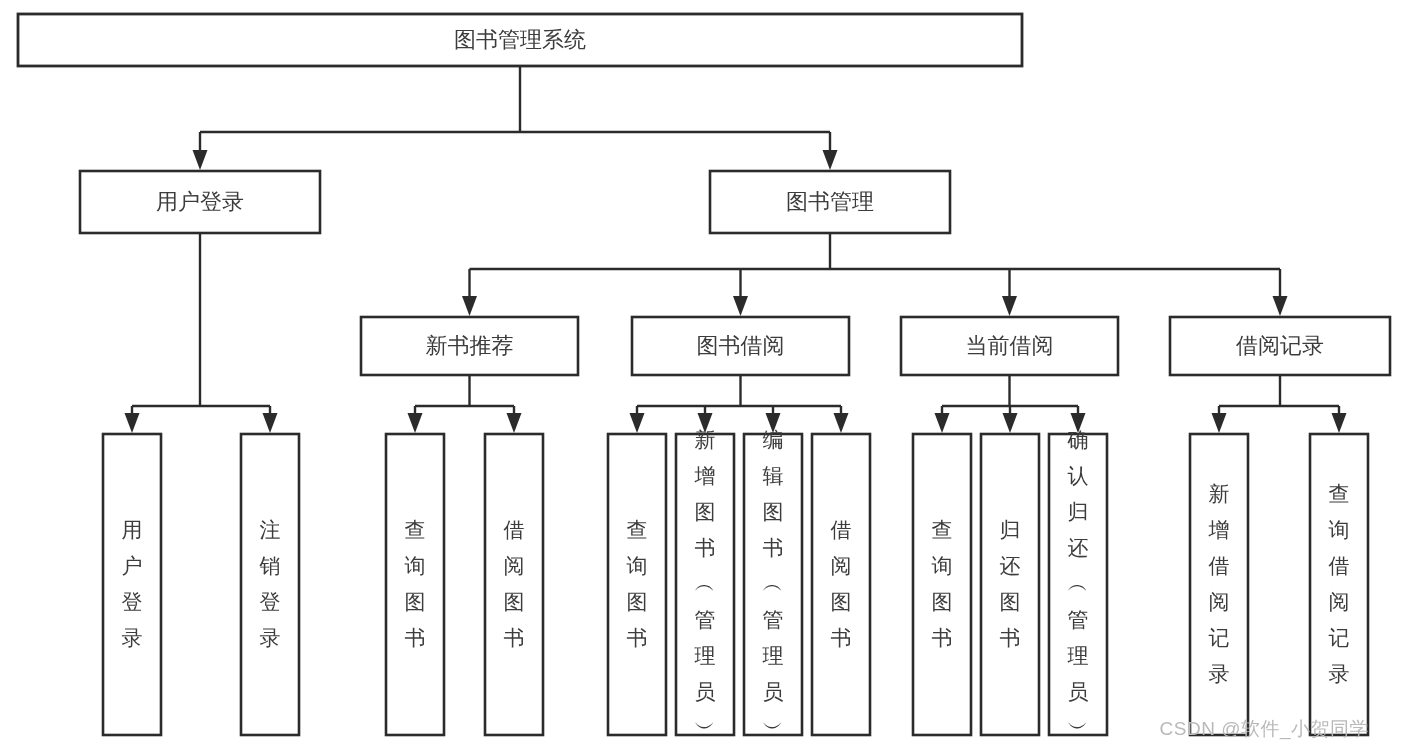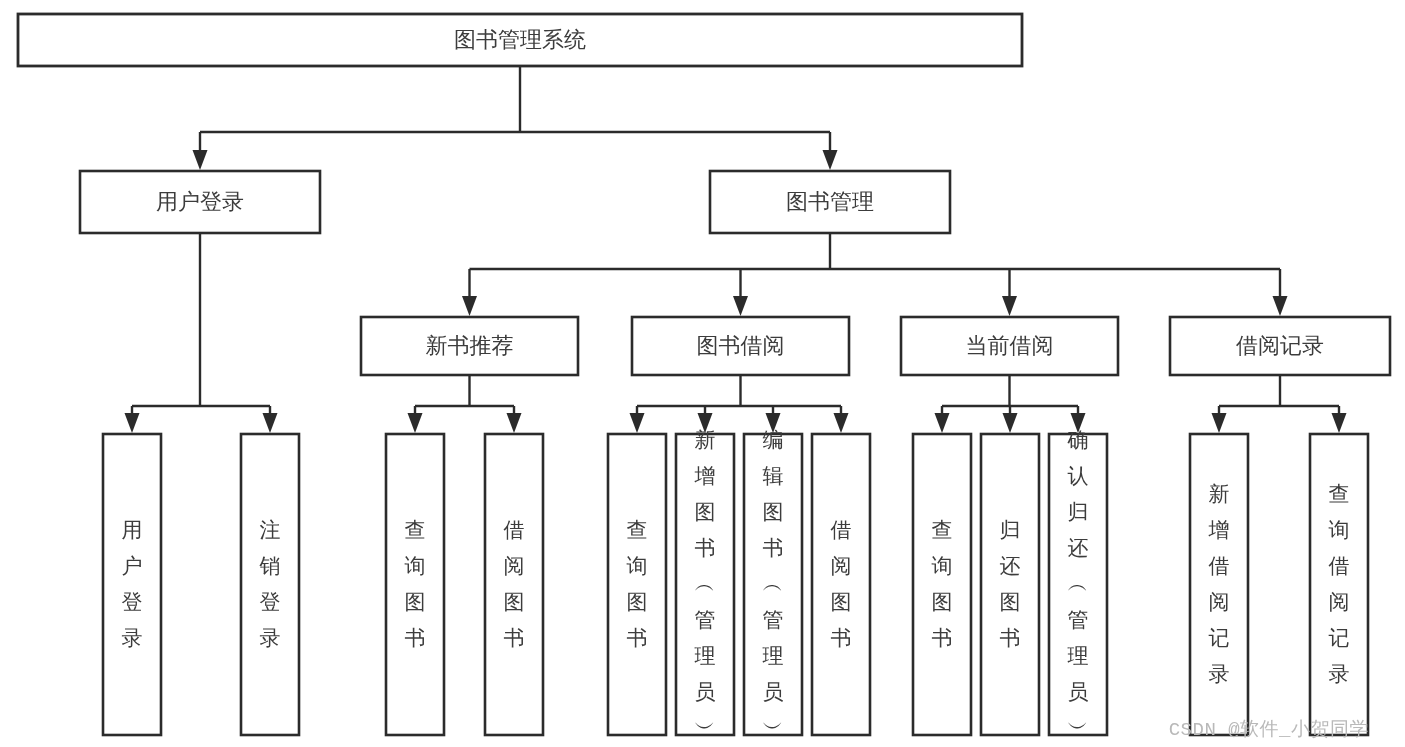--- a/index.html
+++ b/index.html
@@ -54,21 +54,21 @@
     stroke-linecap: butt;
   }
   .arrow-head {
     fill: #2b2b2b;
     stroke: none;
   }
   .watermark-text {
     position: absolute;
     right: 16px;
     bottom: 5px;
-    font-family: Liberation Mono, monospace;
+    font-family: Liberation Sans, sans-serif;
     font-size: 19px;
     color: #b9b9b9;
     letter-spacing: 0.5px;
     white-space: nowrap;
     user-select: none;
     pointer-events: none;
   }
 </style>
 </head>
 <body>

